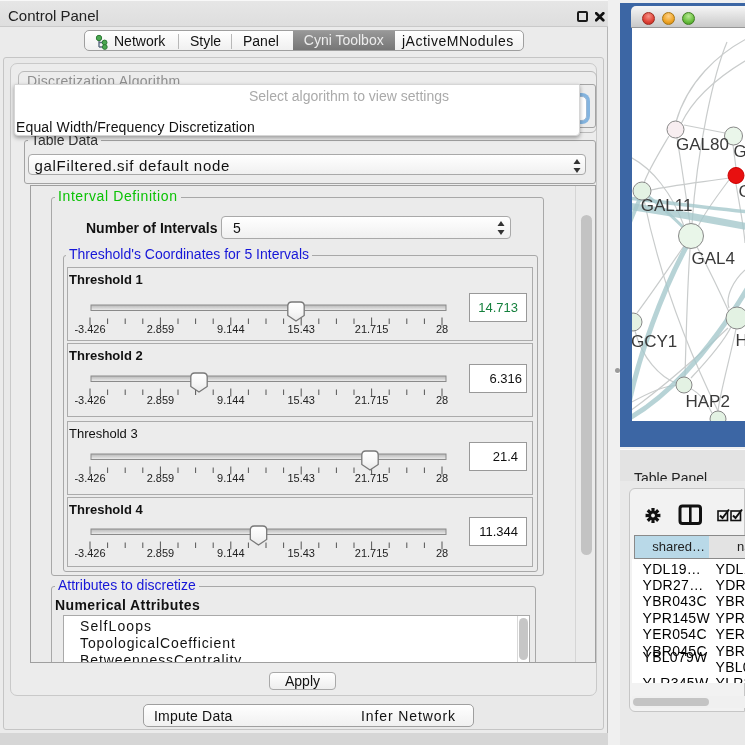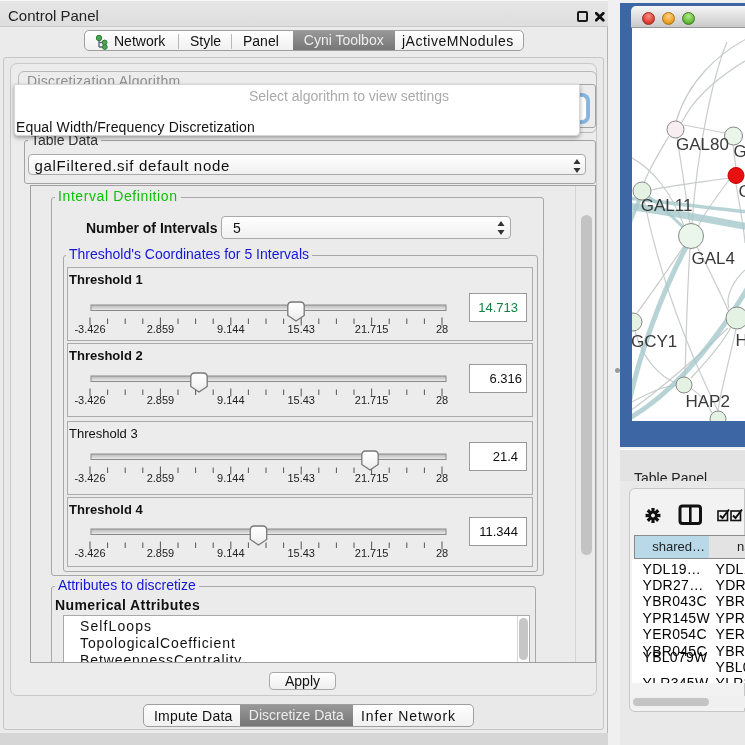--- a/index.html
+++ b/index.html
@@ -136,21 +136,20 @@
         <div class="abs" style="left:16px;top:36px;letter-spacing:0.9px;">BetweennessCentrality</div>
         <div class="abs" style="left:453px;top:0px;width:1px;height:60px;background:#d8d8d8;"></div>
         <div class="abs" style="left:455px;top:2px;width:9px;height:42px;background:#c6c6c6;border-radius:4.5px;"></div>
       </div>
     </div>
     <div class="abs" style="left:575px;top:186px;width:1px;height:476px;background:#d5d5d5;"></div>
     <div class="abs" style="left:580.5px;top:215px;width:11px;height:340px;background:#c3c3c3;border-radius:5.5px;"></div>
     <div class="abs" style="left:269px;top:672px;width:67px;height:18px;background:linear-gradient(#ffffff,#eeeeee);border:1px solid #a9a9a9;border-radius:4px;box-sizing:border-box;text-align:center;font-size:14px;color:#111;line-height:16px;">Apply</div>
     <div class="abs" style="left:143px;top:704px;width:331px;height:23px;background:linear-gradient(#ffffff,#f0f0f0);border:1px solid #9f9f9f;border-radius:5px;box-sizing:border-box;font-size:14px;color:#111;">
       <div class="abs" style="left:10px;top:3px;letter-spacing:0.2px;">Impute Data</div>
-      <div class="abs" style="left:95.5px;top:0;width:113.5px;height:21px;background:linear-gradient(#989898,#767676);color:#ececec;text-align:center;line-height:21px;">Discretize Data</div>
       <div class="abs" style="left:217px;top:3px;letter-spacing:0.9px;">Infer Network</div>
     </div>
   </div>
 <div class="abs" style="left:0;top:733px;width:608px;height:12px;background:#d6d6d6;"></div>
 <div class="abs" style="left:608px;top:0;width:137px;height:745px;background:#f0f0f0;">
     <div class="abs" style="left:11.5px;top:3px;width:125.5px;height:444px;background:#3c66a4;"></div>
     <div class="abs" style="left:23px;top:5.5px;width:114px;height:22.5px;background:linear-gradient(#f6f6f6,#c9c9c9);border-bottom:1px solid #979797;border-top-left-radius:5px;box-sizing:border-box;"></div>
     <div class="abs" style="left:33.5px;top:11.5px;width:11px;height:11px;border-radius:50%;background:radial-gradient(circle at 50% 30%,#f59288,#df4237 60%,#b5271d);border:0.5px solid #9c2a20;"></div>
     <div class="abs" style="left:53.5px;top:11.5px;width:11px;height:11px;border-radius:50%;background:radial-gradient(circle at 50% 30%,#fcd18a,#efa425 60%,#c07c12);border:0.5px solid #a87612;"></div>
     <div class="abs" style="left:74px;top:11.5px;width:11px;height:11px;border-radius:50%;background:radial-gradient(circle at 50% 30%,#b8e794,#68bf3e 60%,#3f8c20);border:0.5px solid #3f7d20;"></div>

